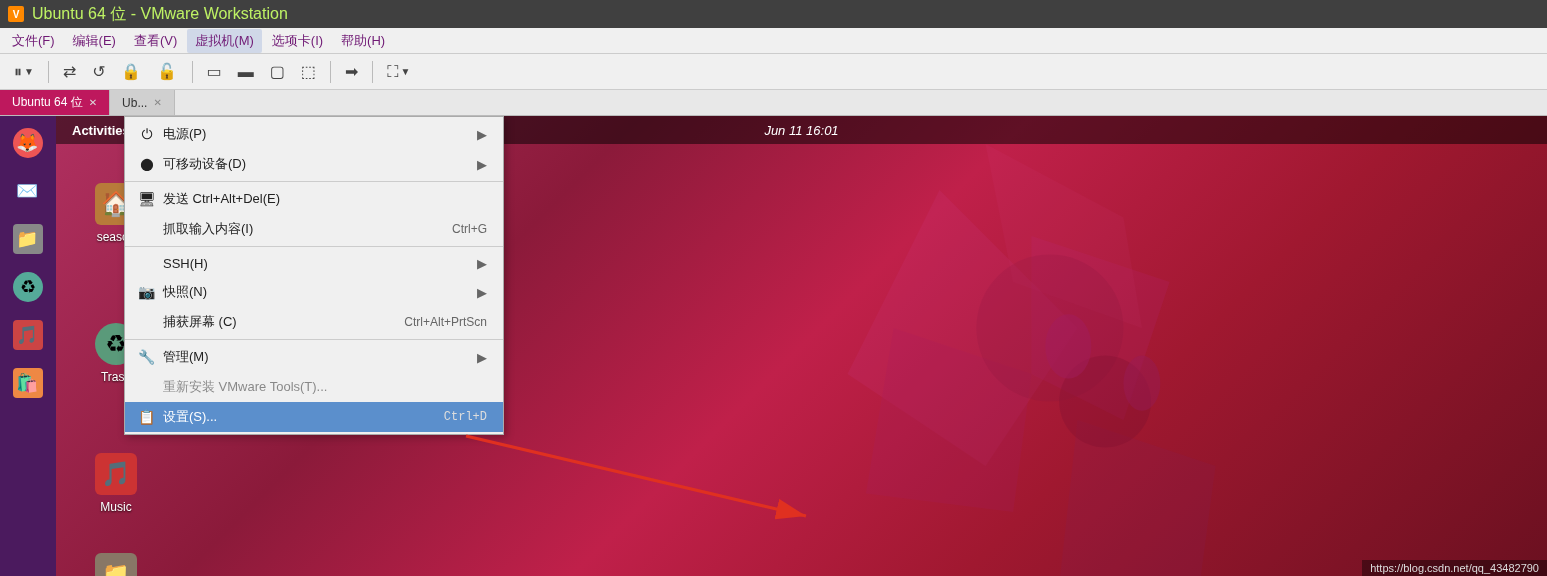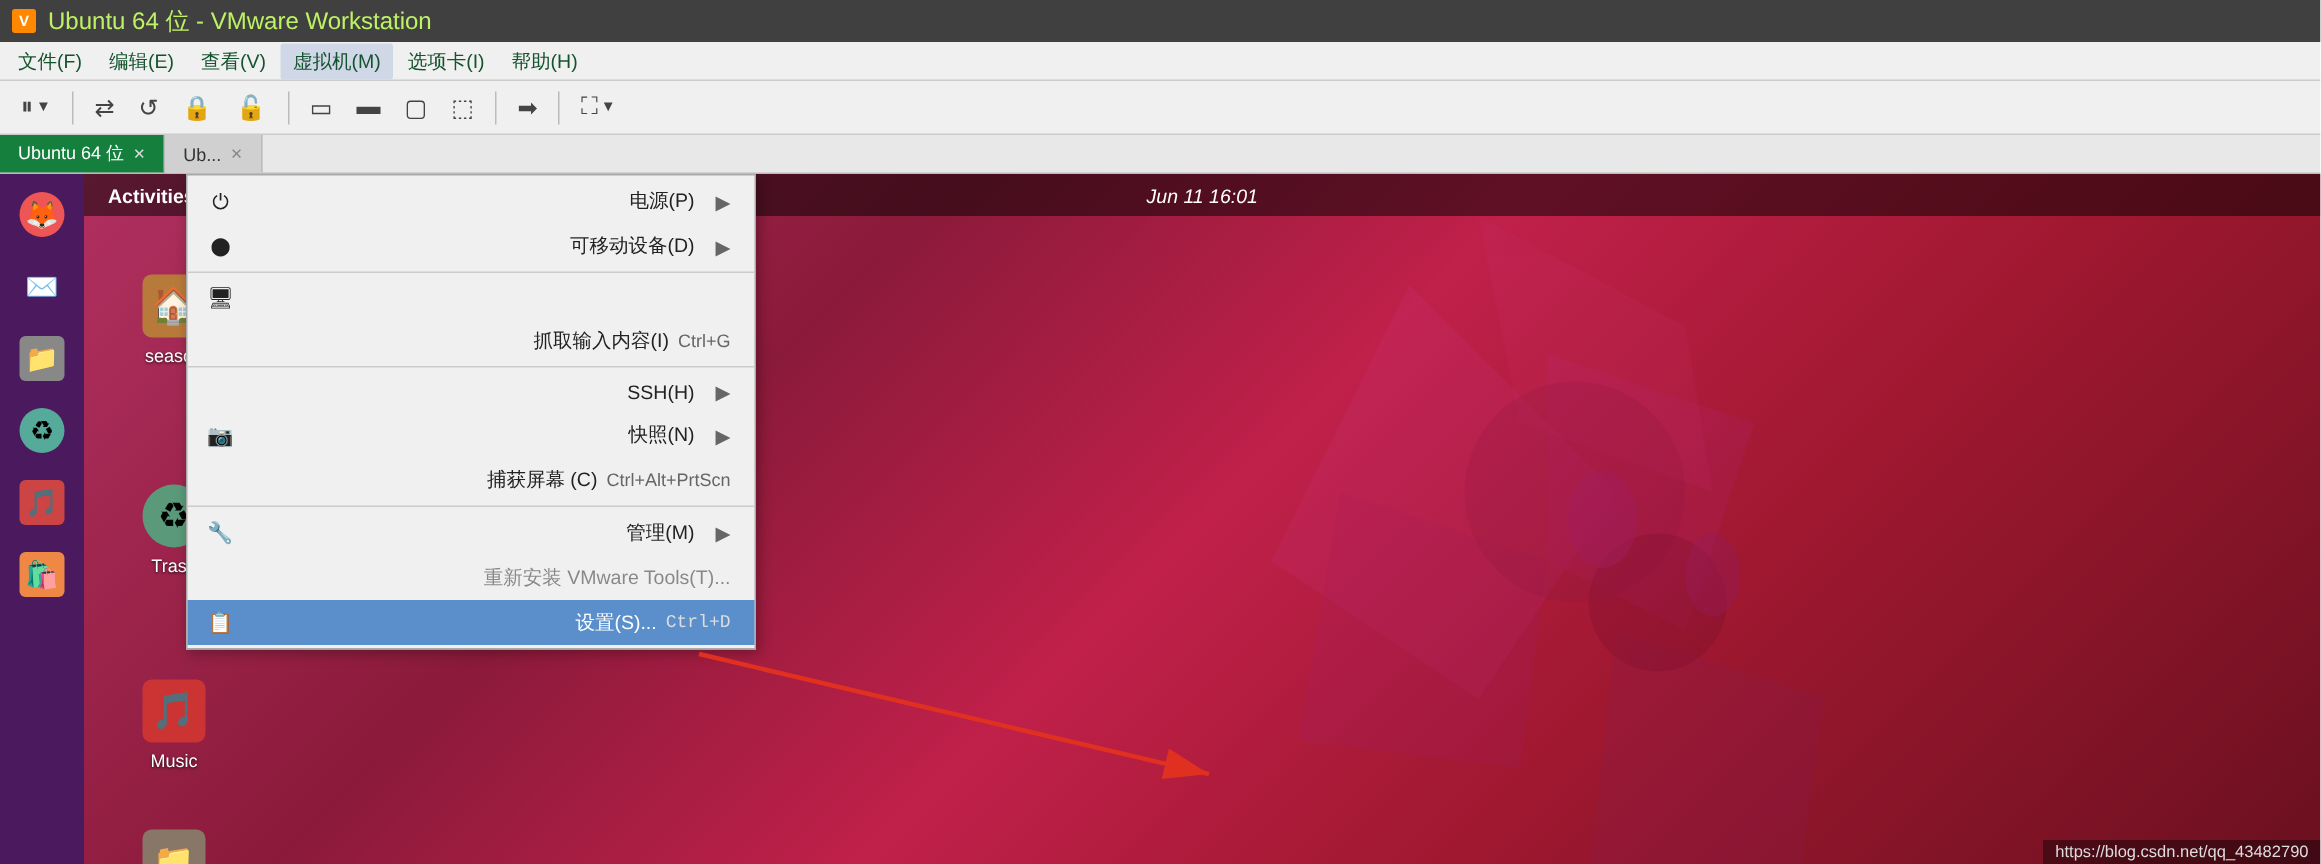--- a/index.html
+++ b/index.html
@@ -30,21 +30,21 @@
       background: #f0f0f0;
       display: flex;
       align-items: center;
       padding: 0 4px;
       border-bottom: 1px solid #ccc;
       gap: 2px;
     }
     .menu-item {
       padding: 3px 8px;
       cursor: pointer;
-      color: #14532d;
+      color: #701a75;
       font-size: 13px;
       white-space: nowrap;
       border-radius: 2px;
     }
     .menu-item.active { background: #d0d8e8; }
 
     
     .toolbar {
       height: 36px;
       background: #f0f0f0;
@@ -77,21 +77,21 @@
     .tab {
       display: flex; align-items: center;
       padding: 0 12px;
       font-size: 12px;
       color: #333;
       background: #d0d0d0;
       border-right: 1px solid #bbb;
       cursor: pointer;
       gap: 6px;
     }
-    .tab.active { background: #15803d; color: white; }
+    .tab.active { background: #be185d; color: white; }
     .tab-close { font-size: 10px; color: #888; cursor: pointer; }
     .tab.active .tab-close { color: #ddd; }
 
     
     .main-layout {
       display: flex;
       height: calc(576px - 28px - 26px - 36px - 26px);
       position: relative;
     }
 
@@ -193,21 +193,21 @@
       cursor: pointer;
       color: #222;
       font-size: 13px;
       gap: 6px;
       min-height: 28px;
     }
     .dropdown-item.highlighted { background: #5b8fcc; color: white; }
     .dropdown-item .item-icon {
       width: 20px; text-align: center; font-size: 14px;
     }
-    .dropdown-item .item-label { flex: 1; text-align: right; }
+    .dropdown-item .item-label { flex: 1; }
     .dropdown-item .item-shortcut { color: #666; font-size: 12px; margin-left: auto; }
     .dropdown-item.highlighted .item-shortcut { color: #ddd; font-family: Liberation Mono, monospace; }
     .dropdown-item .item-arrow { margin-left: 8px; color: #666; }
     .dropdown-sep {
       height: 1px;
       background: #ccc;
       margin: 2px 0;
     }
     .dropdown-disabled {
       opacity: 0.5;
@@ -392,20 +392,21 @@
       <div class="dropdown-item">
         <span class="item-icon" style="font-size:12px;">⬤</span>
         <span class="item-label">可移动设备(D)</span>
         <span class="item-arrow">▶</span>
       </div>
 
       <div class="dropdown-sep"></div>
 
       <div class="dropdown-item">
         <span class="item-icon">🖥</span>
+        <span class="item-label">发送 Ctrl+Alt+Del(E)</span>
         <span class="item-shortcut"></span>
         <span class="item-arrow"></span>
       </div>
 
       <div class="dropdown-item">
         <span class="item-icon"></span>
         <span class="item-label">抓取输入内容(I)</span>
         <span class="item-shortcut">Ctrl+G</span>
       </div>
       <div class="dropdown-sep"></div>

